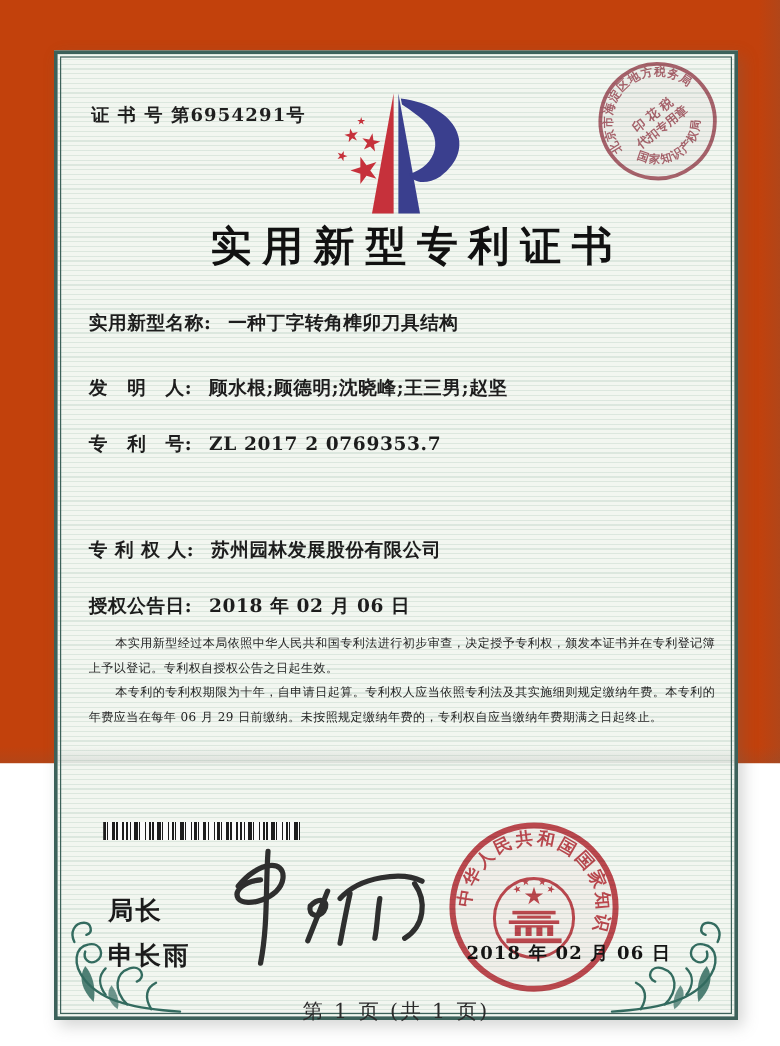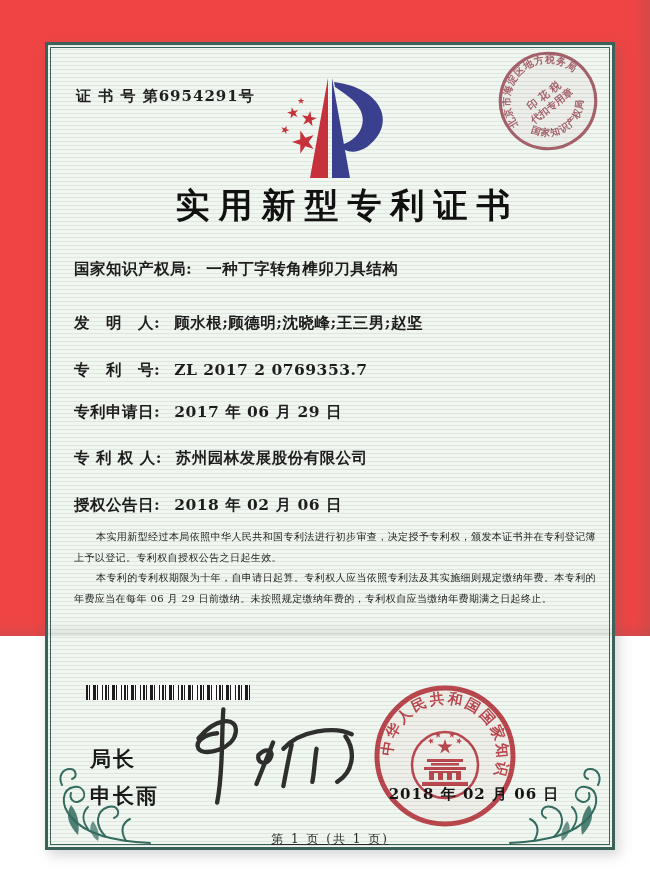--- a/index.html
+++ b/index.html
@@ -1,18 +1,18 @@
 <!DOCTYPE html>
 <html><head>
 <meta charset="utf-8">
 <style>
   * { margin:0; padding:0; box-sizing:border-box; }
   html,body { width:650px; height:872px; background:#ffffff; overflow:hidden;
               font-family:"DejaVu Serif","Liberation Serif",serif; }
-  .scan { position:relative; width:650px; height:636px; background:#ef4444; }
+  .scan { position:relative; width:650px; height:636px; background:#c2410c; }
   .scan-shadow-right { position:absolute; top:0; right:0; width:18px; height:100%;
               background:linear-gradient(90deg, rgba(0,0,0,0) 0%, rgba(90,95,92,0.16) 100%);
               pointer-events:none; }
   .scan-shadow-bottom { position:absolute; left:0; bottom:0; width:100%; height:14px;
               background:linear-gradient(180deg, rgba(0,0,0,0) 0%, rgba(90,95,92,0.14) 100%);
               pointer-events:none; }
 
   .sheet { position:absolute; left:45px; top:42px; width:570px; height:808px;
            border:3px solid #3c615a;
            background-color:#f2f6f0;
@@ -52,21 +52,21 @@
   .director .dline { margin-bottom:9px; letter-spacing:2px; }
 
   .signature { position:absolute; left:136px; top:658px; width:176px; height:104px; }
 
   .seal { position:absolute; left:322px; top:636px; width:150px; height:150px;
           mix-blend-mode:multiply; opacity:0.92; }
   .seal-date { position:absolute; left:338px; top:740px; width:176px; text-align:center;
                font-size:15px; font-weight:700; color:#141414; letter-spacing:1px; z-index:4; }
 
   .footer { position:absolute; left:0; top:786px; width:100%; text-align:center;
-            font-size:12px; color:#2a2a2a; letter-spacing:2px;text-decoration:underline; }
+            font-size:17px; color:#2a2a2a; letter-spacing:2px; }
 
   .ornament { position:absolute; width:104px; height:104px; bottom:0; }
   .ornament.left  { left:0; }
   .ornament.right { right:0; transform:scaleX(-1); }
 
   .tax-stamp { position:absolute; left:495px; top:48px; width:106px; height:106px;
                transform:rotate(-38deg); opacity:0.88; mix-blend-mode:multiply; z-index:6; }
 </style>
 </head>
 <body>
@@ -88,34 +88,30 @@
       <use href="#star" transform="translate(52,70) scale(12) rotate(-18)" fill="#c6313b"></use>
       <use href="#star" transform="translate(57,47) scale(8) rotate(10)" fill="#c6313b"></use>
       <use href="#star" transform="translate(41,41) scale(6) rotate(-12)" fill="#c6313b"></use>
       <use href="#star" transform="translate(33,58) scale(4.5) rotate(20)" fill="#c6313b"></use>
       <use href="#star" transform="translate(49,29) scale(3.5) rotate(0)" fill="#c6313b"></use>
     </svg>
 
     <div class="title">实用新型专利证书</div>
 
     <div class="field f0">
-      <span class="flabel">国家知识产权局:</span>
+      <span class="flabel">实用新型名称:</span>
       <span class="fvalue">一种丁字转角榫卯刀具结构</span>
     </div>
     <div class="field f1">
       <span class="flabel">发　明　人:</span>
       <span class="fvalue">顾水根;顾德明;沈晓峰;王三男;赵坚</span>
     </div>
     <div class="field f2">
       <span class="flabel">专　利　号:</span>
       <span class="fvalue">ZL 2017 2 0769353.7</span>
-    </div>
-    <div class="field f3">
-      <span class="flabel">专利申请日:</span>
-      <span class="fvalue">2017 年 06 月 29 日</span>
     </div>
     <div class="field f4">
       <span class="flabel">专 利 权 人:</span>
       <span class="fvalue">苏州园林发展股份有限公司</span>
     </div>
     <div class="field f5">
       <span class="flabel">授权公告日:</span>
       <span class="fvalue">2018 年 02 月 06 日</span>
     </div>
 

